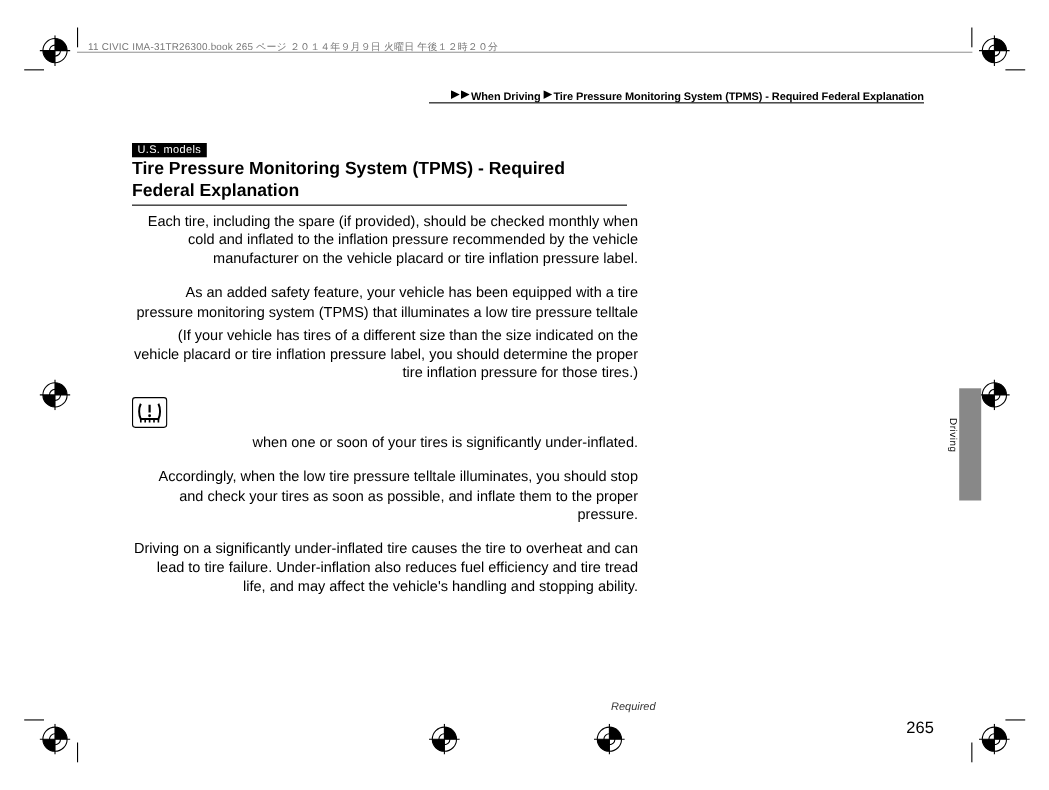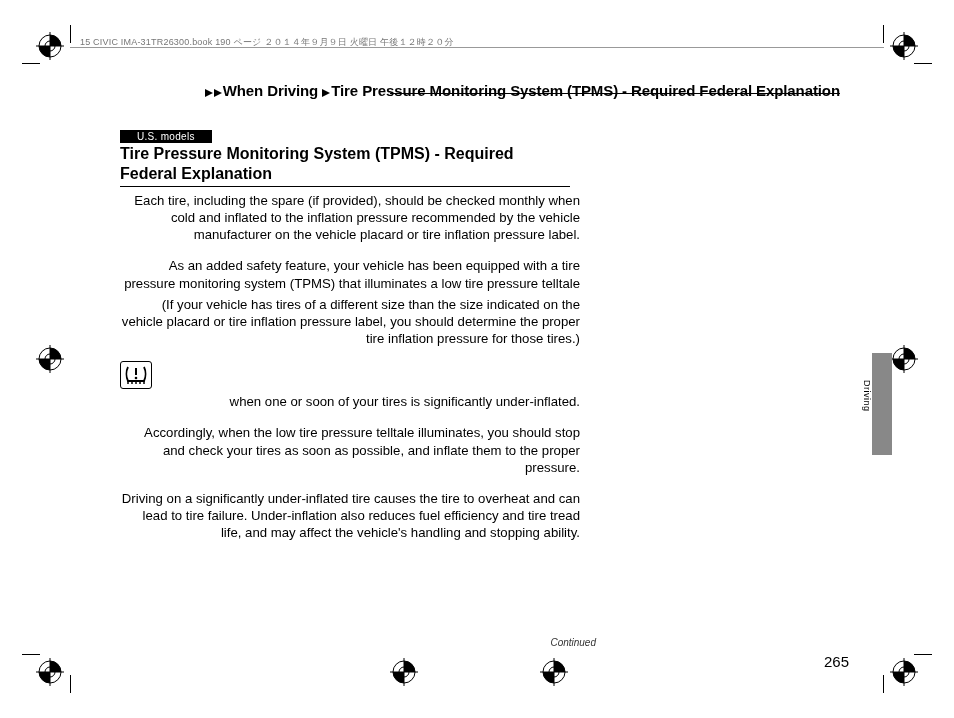--- a/index.html
+++ b/index.html
@@ -46,39 +46,39 @@
     top: 93px;
     left: 390px;
     right: 114px;
     height: 1px;
     background: #000;
   }
   .breadcrumb {
     position: absolute;
     top: 82px;
     right: 114px;
-    font-size: 15px;
+    font-size: 10px;
     font-weight: 700;
     letter-spacing: -0.1px;
   }
   .breadcrumb .tri {
     display: inline-block;
     vertical-align: middle;
     margin: 0 1px 1px 0;
   }
 
   
   .badge {
     position: absolute;
     top: 130px;
     left: 120px;
     background: #000;
     color: #fff;
     font-size: 10px;
-    padding: 1px 17px;
+    padding: 1px 5px;
     letter-spacing: 0.3px;
   }
 
   
   .title {
     position: absolute;
     top: 144px;
     left: 120px;
     width: 450px;
     font-size: 16px;
@@ -249,21 +249,21 @@
 <div class="tick" style="top:25px; left:70px; width:1px; height:18px;"></div>
 <div class="tick" style="top:63px; left:22px; width:18px; height:1px;"></div>
 <div class="tick" style="top:25px; right:70px; width:1px; height:18px;"></div>
 <div class="tick" style="top:63px; right:22px; width:18px; height:1px;"></div>
 <div class="tick" style="bottom:25px; left:70px; width:1px; height:18px;"></div>
 <div class="tick" style="bottom:63px; left:22px; width:18px; height:1px;"></div>
 <div class="tick" style="bottom:25px; right:70px; width:1px; height:18px;"></div>
 <div class="tick" style="bottom:63px; right:22px; width:18px; height:1px;"></div>
 
 <div class="top-header-line"></div>
-<div class="top-header-text">15 CIVIC IMA-31TR26300.book  190 ページ  ２０１４年９月９日  火曜日  午後１２時２０分</div>
+<div class="top-header-text">11 CIVIC IMA-31TR26300.book  265 ページ  ２０１４年９月９日  火曜日  午後１２時２０分</div>
 
 <div class="breadcrumb-rule"></div>
 <div class="breadcrumb">
   <span class="tri">
     <svg width="8" height="8" viewBox="0 0 8 8">
         <polygon points="0,0 8,4 0,8" fill="#000"></polygon>
       </svg>
   </span><span class="tri">
     <svg width="8" height="8" viewBox="0 0 8 8">
         <polygon points="0,0 8,4 0,8" fill="#000"></polygon>
@@ -297,14 +297,14 @@
     </svg>
   </div>
   <p>when one or soon of your tires is significantly under-inflated.</p>
   <p>Accordingly, when the low tire pressure telltale illuminates, you should stop and check your tires as soon as possible, and inflate them to the proper pressure.</p>
   <p>Driving on a significantly under-inflated tire causes the tire to overheat and can lead to tire failure. Under-inflation also reduces fuel efficiency and tire tread life, and may affect the vehicle's handling and stopping ability.</p>
 </div>
 
 <div class="side-tab-box"></div>
 <div class="side-tab-label">Driving</div>
 
-<div class="continued">Continued</div>
+<div class="continued">Required</div>
 <div class="page-number">265</div>
 
 </body></html>

